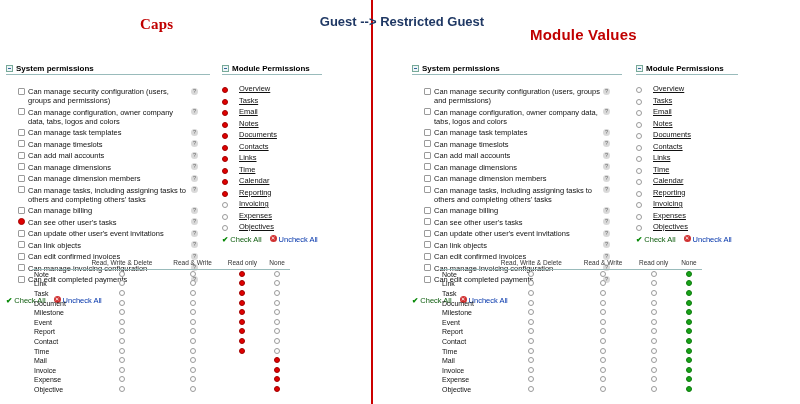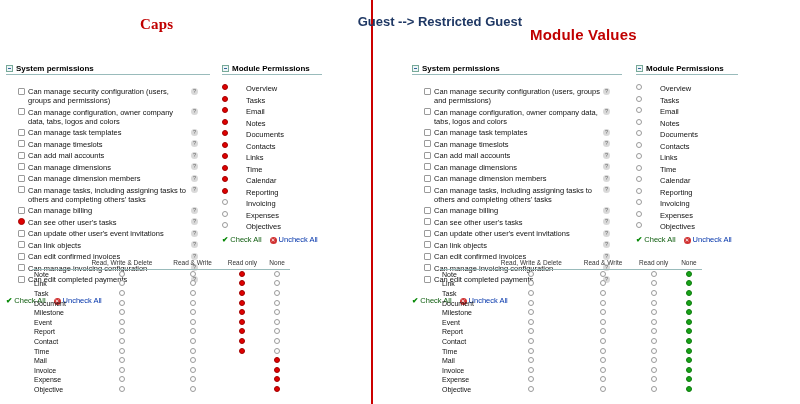--- a/index.html
+++ b/index.html
@@ -15,21 +15,21 @@
   
   .cap-title {
     position: absolute;
     font-size: 15px; font-weight: bold; color: #c00000;
     letter-spacing: .2px;
   }
   #caps-title { left: 140px; top: 16px; font-family: Liberation Serif, serif; }
   #default-title { left: 530px; top: 26px; }
   .center-title {
     position: absolute; left: 282px; top: 14px;
-    width: 240px; text-align: right;
+    width: 240px; text-align: center;
     font-size: 13px; font-weight: bold; color: #1f3864;
     line-height: 15px;
   }
 
   
   .divider {
     position: absolute; left: 371px; top: 0; width: 2px; height: 404px;
     background: #cc0000;
   }
 
@@ -62,32 +62,32 @@
   .lbl { flex: 1 1 auto; }
   .help {
     display: inline-block; width: 7px; height: 7px; border-radius: 50%;
     background: #d9d9d9; color: #666; font-size: 5.5px; line-height: 7px;
     text-align: center; flex: 0 0 auto; margin-top: .5px;
   }
 
   .check-row { margin-top: 4px; display: flex; gap: 8px; align-items: center; font-size: 7.5px; }
   .check-all { color: #0a5a0a; display: flex; align-items: center; gap: 2px; }
   .check-all .tick { color: #0a8a0a; font-weight: bold; }
-  .uncheck-all { color: #0033aa; display: flex; align-items: flex-end; gap: 2px; }
+  .uncheck-all { color: #0033aa; display: flex; align-items: flex-start; gap: 2px; }
   .uncheck-all .xmark {
     display: inline-block; width: 7px; height: 7px; border-radius: 50%;
     background: #d03030; color: #fff; font-size: 5.5px; line-height: 7px;
     text-align: center;
   }
 
   
   ul.mod-list { list-style: none; margin: 0; padding: 0; }
   ul.mod-list li {
-    display: flex; align-items: flex-start; gap: 18px;
-    line-height: 9px; margin-bottom: 2.5px;
+    display: flex; align-items: flex-end; gap: 11px;
+    line-height: 9px; margin-bottom: 2.5px; text-decoration: underline;
   }
   .dot { width: 6px; height: 6px; border-radius: 50%; background: #fff; border: 1px solid #9a9a9a; flex: 0 0 auto; }
   .dot.on { background: #e00000; border-color: #a00000; }
 
   
   table.matrix {
     position: absolute; border-collapse: collapse; font-size: 7px; color: #111;
   }
   table.matrix th {
     font-weight: normal; font-size: 6.5px; color: #333;

